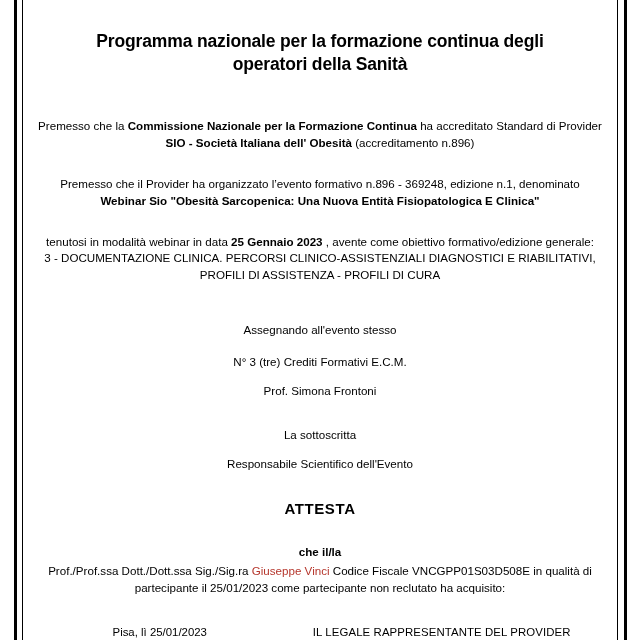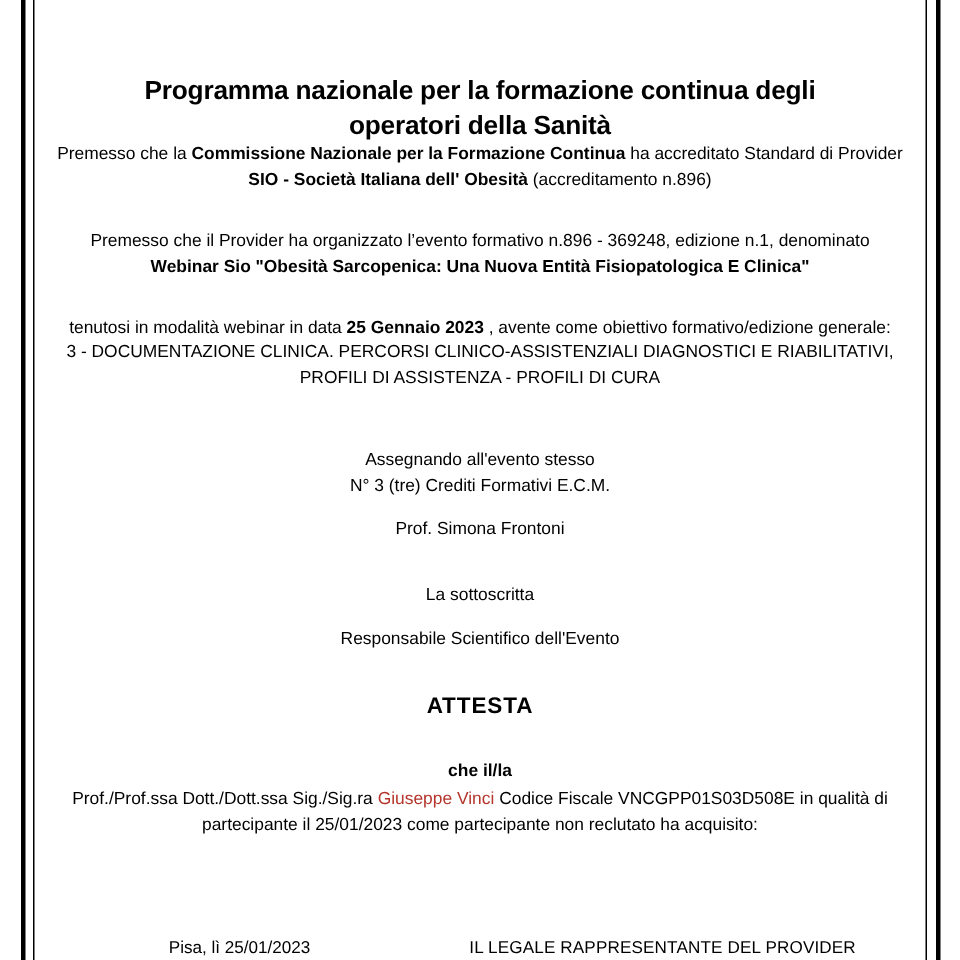--- a/index.html
+++ b/index.html
@@ -39,41 +39,41 @@
     left: 30px;
     right: 30px;
     top: 0;
     bottom: 0;
     box-sizing: border-box;
   }
 
   
   .doc-title {
     margin: 0;
-    padding-top: 49px;
+    padding-top: 30px;
     font-size: 17.5px;
     font-weight: bold;
     line-height: 1.32;
     text-align: center;
     letter-spacing: -0.15px;
   }
 
   .para {
     margin: 0;
     text-align: center;
     font-size: 11.6px;
     line-height: 1.42;
   }
   .para b { font-weight: bold; }
 
-  .block-premessa-1 { }
+  .block-premessa-1 { margin-top: 42px; }
   .block-premessa-2 { margin-top: 25px; }
   .block-tenutosi   { margin-top: 25px; }
   .block-assegnando { margin-top: 39px; }
-  .block-crediti-1  { margin-top: 0; }
+  .block-crediti-1  { margin-top: 15px; }
   .block-sottoscritta { margin-top: 27px; }
   .block-nome       { margin-top: 13px; }
   .block-ruolo      { margin-top: 13px; }
   .block-verificato { margin-top: 13px; }
 
   .attesta {
     margin: 0;
     padding-top: 27px;
     text-align: center;
     font-size: 15px;

